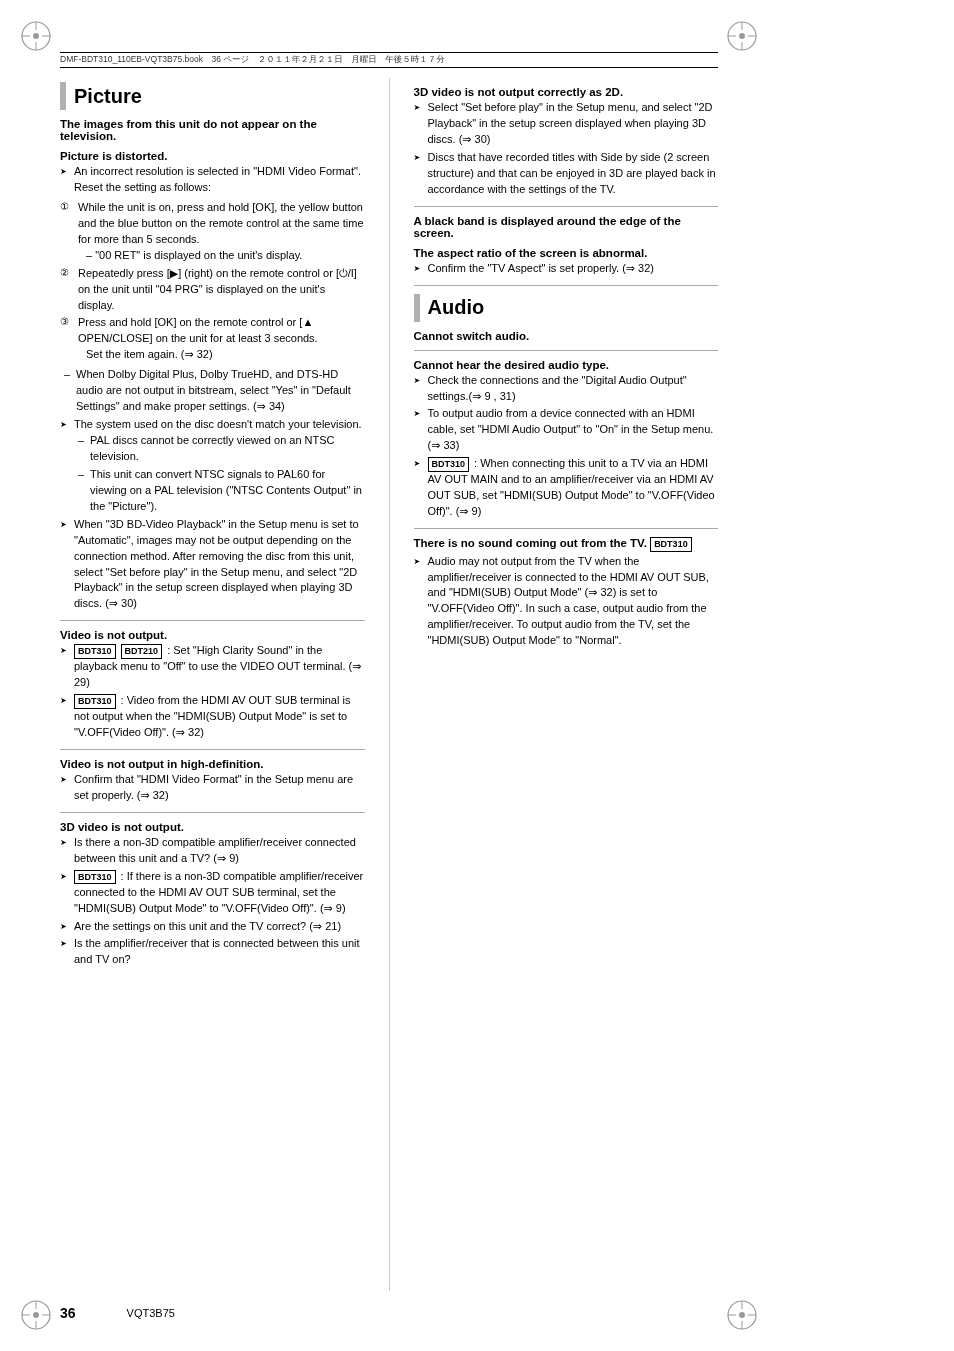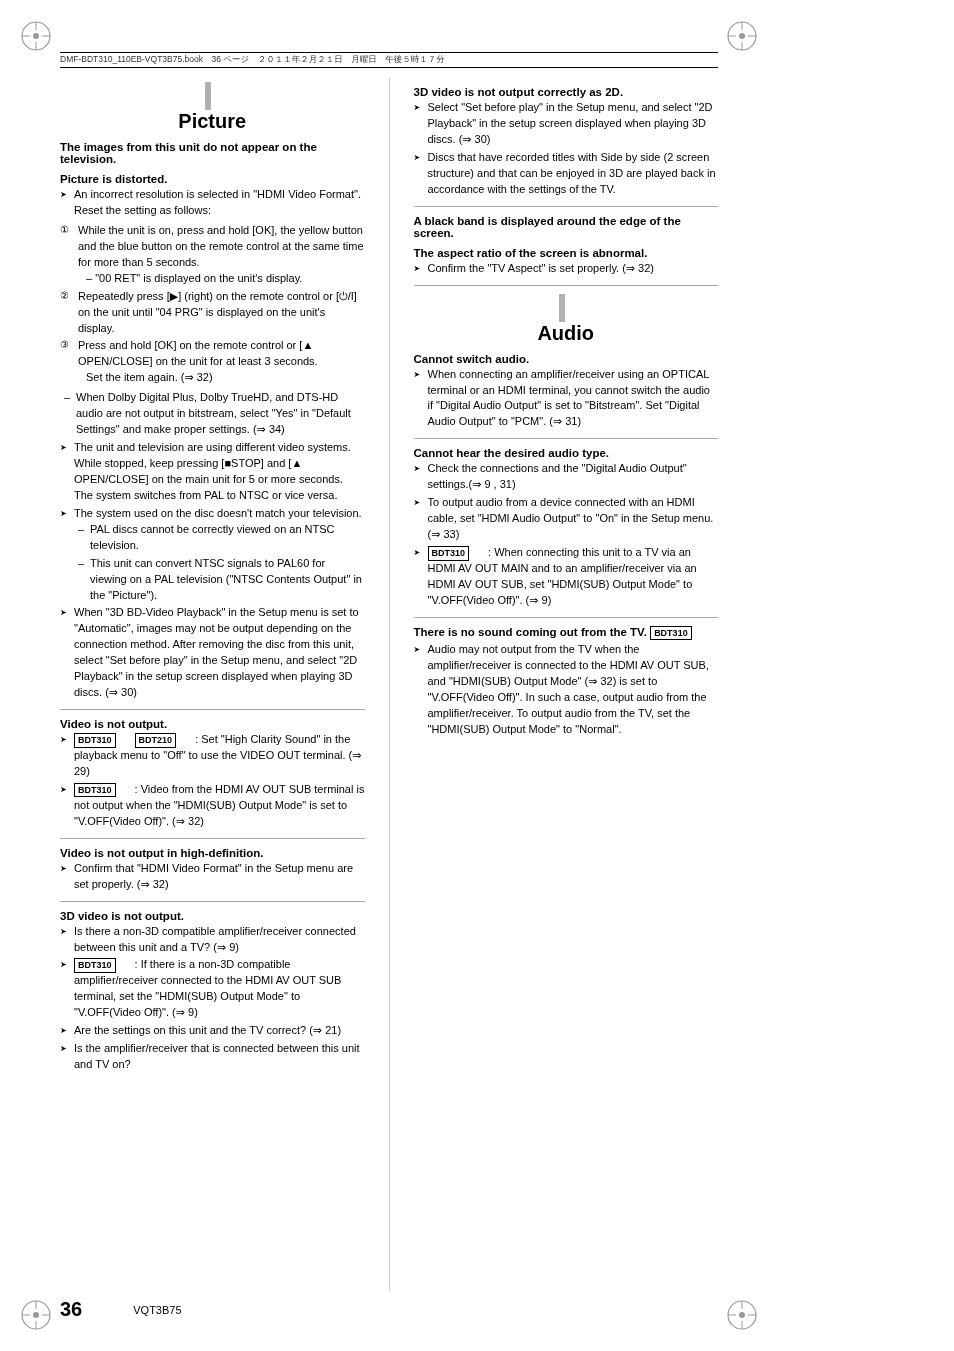--- a/index.html
+++ b/index.html
@@ -67,21 +67,20 @@
       flex: 1;
       min-width: 0;
     }
 
     
     .section-heading {
       display: flex;
       align-items: center;
       margin-bottom: 8px;
       margin-top: 4px;
-      flex-direction: column;
     }
     .section-bar {
       width: 6px;
       height: 28px;
       background: #b0b0b0;
       margin-right: 8px;
       flex-shrink: 0;
     }
     .section-title {
       font-size: 20px;
@@ -152,37 +151,37 @@
       margin: 8px 0;
     }
 
     
     .tag {
       display: inline-block;
       border: 1px solid #000;
       font-size: 9px;
       font-weight: bold;
       padding: 0 3px;
-      margin-right: 16px;
+      margin-right: 2px;
       line-height: 1.4;
     }
 
     
     .footer {
       position: absolute;
       bottom: 30px;
       left: 60px;
       right: 60px;
       display: flex;
       align-items: center;
       font-size: 11px;
     }
     .footer-page {
       font-weight: bold;
-      font-size: 20px;
+      font-size: 14px;
       margin-right: 8px;
     }
     .footer-code {
       font-size: 11px;
       margin-left: 43px;
     }
     
     .col-divider {
       width: 1px;
       background: #ccc;
@@ -266,21 +265,20 @@
             Repeatedly press [▶] (right) on the remote control or [⏻/I] on the unit until "04 PRG" is displayed on the unit's display.
           </li>
           <li>
             <span class="num-label">③</span>
             Press and hold [OK] on the remote control or [▲ OPEN/CLOSE] on the unit for at least 3 seconds.<br>
             <span style="padding-left:8px;display:inline-block;">Set the item again. (⇒ 32)</span>
           </li>
         </ol>
         <div class="dash-item">When Dolby Digital Plus, Dolby TrueHD, and DTS-HD audio are not output in bitstream, select "Yes" in "Default Settings" and make proper settings. (⇒ 34)</div>
         <ul class="bullet-list">
-          <li>The unit and television are using different video systems. While stopped, keep pressing [■STOP] and [▲ OPEN/CLOSE] on the main unit for 5 or more seconds. The system switches from PAL to NTSC or vice versa.</li>
           <li>
             The system used on the disc doesn't match your television.<br>
             <span class="dash-item" style="display:block;">PAL discs cannot be correctly viewed on an NTSC television.</span>
             <span class="dash-item" style="display:block;">This unit can convert NTSC signals to PAL60 for viewing on a PAL television ("NTSC Contents Output" in the "Picture").</span>
           </li>
           <li>When "3D BD-Video Playback" in the Setup menu is set to "Automatic", images may not be output depending on the connection method. After removing the disc from this unit, select "Set before play" in the Setup menu, and select "2D Playback" in the setup screen displayed when playing 3D discs. (⇒ 30)</li>
         </ul>
       </div>
 
       <hr class="section-divider">
@@ -343,30 +341,27 @@
       <div>
         <p class="subsection-bold">A black band is displayed around the edge of the screen.</p>
         <p class="subsection-bold">The aspect ratio of the screen is abnormal.</p>
         <ul class="bullet-list">
           <li>Confirm the "TV Aspect" is set properly. (⇒ 32)</li>
         </ul>
       </div>
 
       <hr class="section-divider">
 
-      <div class="section-heading" style="justify-content:center;">
+      <div class="section-heading" style="">
         <div class="section-bar"></div>
         <span class="section-title">Audio</span>
       </div>
 
       <div>
         <p class="subsection-bold">Cannot switch audio.</p>
-        <ul class="bullet-list">
-          <li>When connecting an amplifier/receiver using an OPTICAL terminal or an HDMI terminal, you cannot switch the audio if "Digital Audio Output" is set to "Bitstream". Set "Digital Audio Output" to "PCM". (⇒ 31)</li>
-        </ul>
       </div>
 
       <hr class="section-divider">
 
       <div>
         <p class="subsection-bold">Cannot hear the desired audio type.</p>
         <ul class="bullet-list">
           <li>Check the connections and the "Digital Audio Output" settings.(⇒ 9 , 31)</li>
           <li>To output audio from a device connected with an HDMI cable, set "HDMI Audio Output" to "On" in the Setup menu. (⇒ 33)</li>
           <li>

